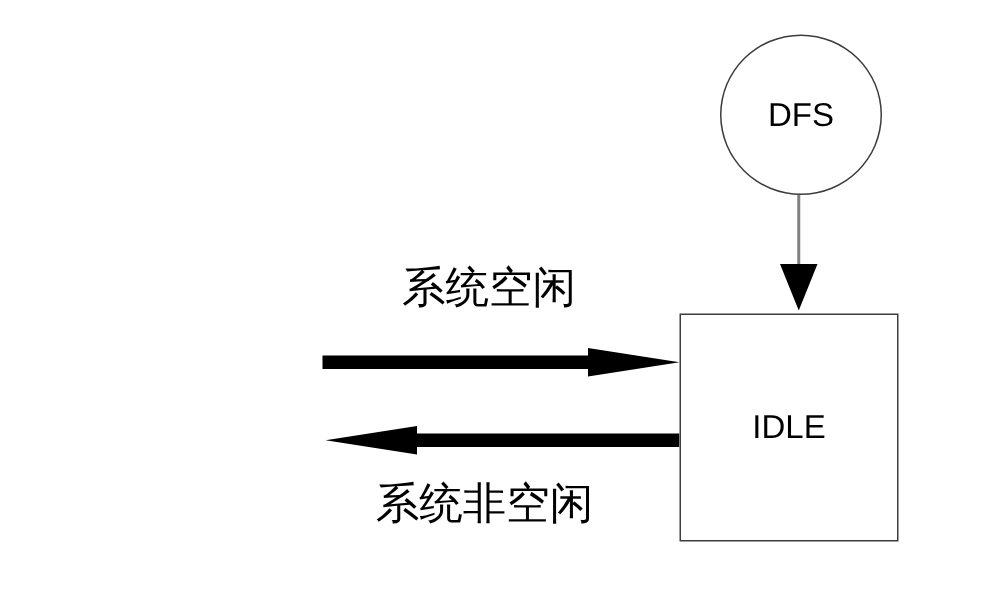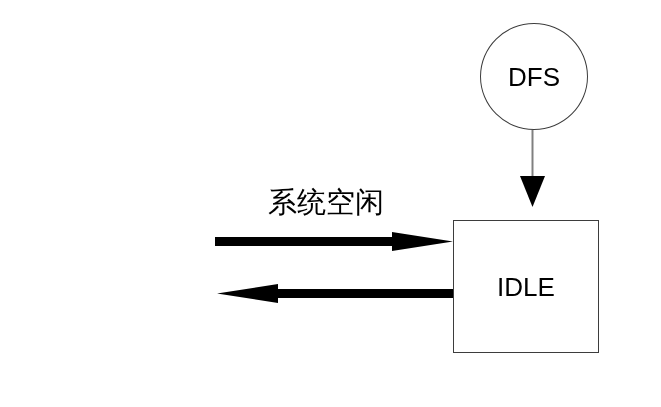--- a/index.html
+++ b/index.html
@@ -24,56 +24,55 @@
   }
   .node {
     position: absolute;
     box-sizing: border-box;
     background: #ffffff;
     border: 1.5px solid #3d3d3d;
     display: flex;
     align-items: center;
     justify-content: center;
     color: #000000;
-    font-size: 26px;
+    font-size: 22px;
     line-height: 1;
   }
   .node.circle {
     border-radius: 50%;
   }
   .node-active {
     left: 69px;
     top: 209px;
     width: 146px;
     height: 133px;
   }
   .node-idle {
     left: 453px;
     top: 209px;
     width: 146px;
-    height: 133px;
-    margin-top: 11px;
+    height: 152px;
   }
   .node-dfs {
     left: 480px;
     top: 23px;
     width: 108px;
     height: 107px;
   }
   .edge-label {
     position: absolute;
     color: #000000;
     font-size: 29px;
     line-height: 1;
     text-align: center;
     white-space: nowrap;
   }
   .edge-label-top {
     left: 255px;
-    top: 188px;
+    top: 178px;
     width: 142px;
   }
   .edge-label-bottom {
     left: 243px;
     top: 322px;
     width: 160px;
   }
 </style>
 </head>
 <body>
@@ -94,14 +93,15 @@
     <span>DFS</span>
   </div>
 
 
   <div class="node node-idle">
     <span>IDLE</span>
   </div>
 
   <div class="edge-label edge-label-top">系统空闲</div>
 
+  <div class="edge-label edge-label-bottom">系统非空闲</div>
 
 </div>
 
 </body></html>

